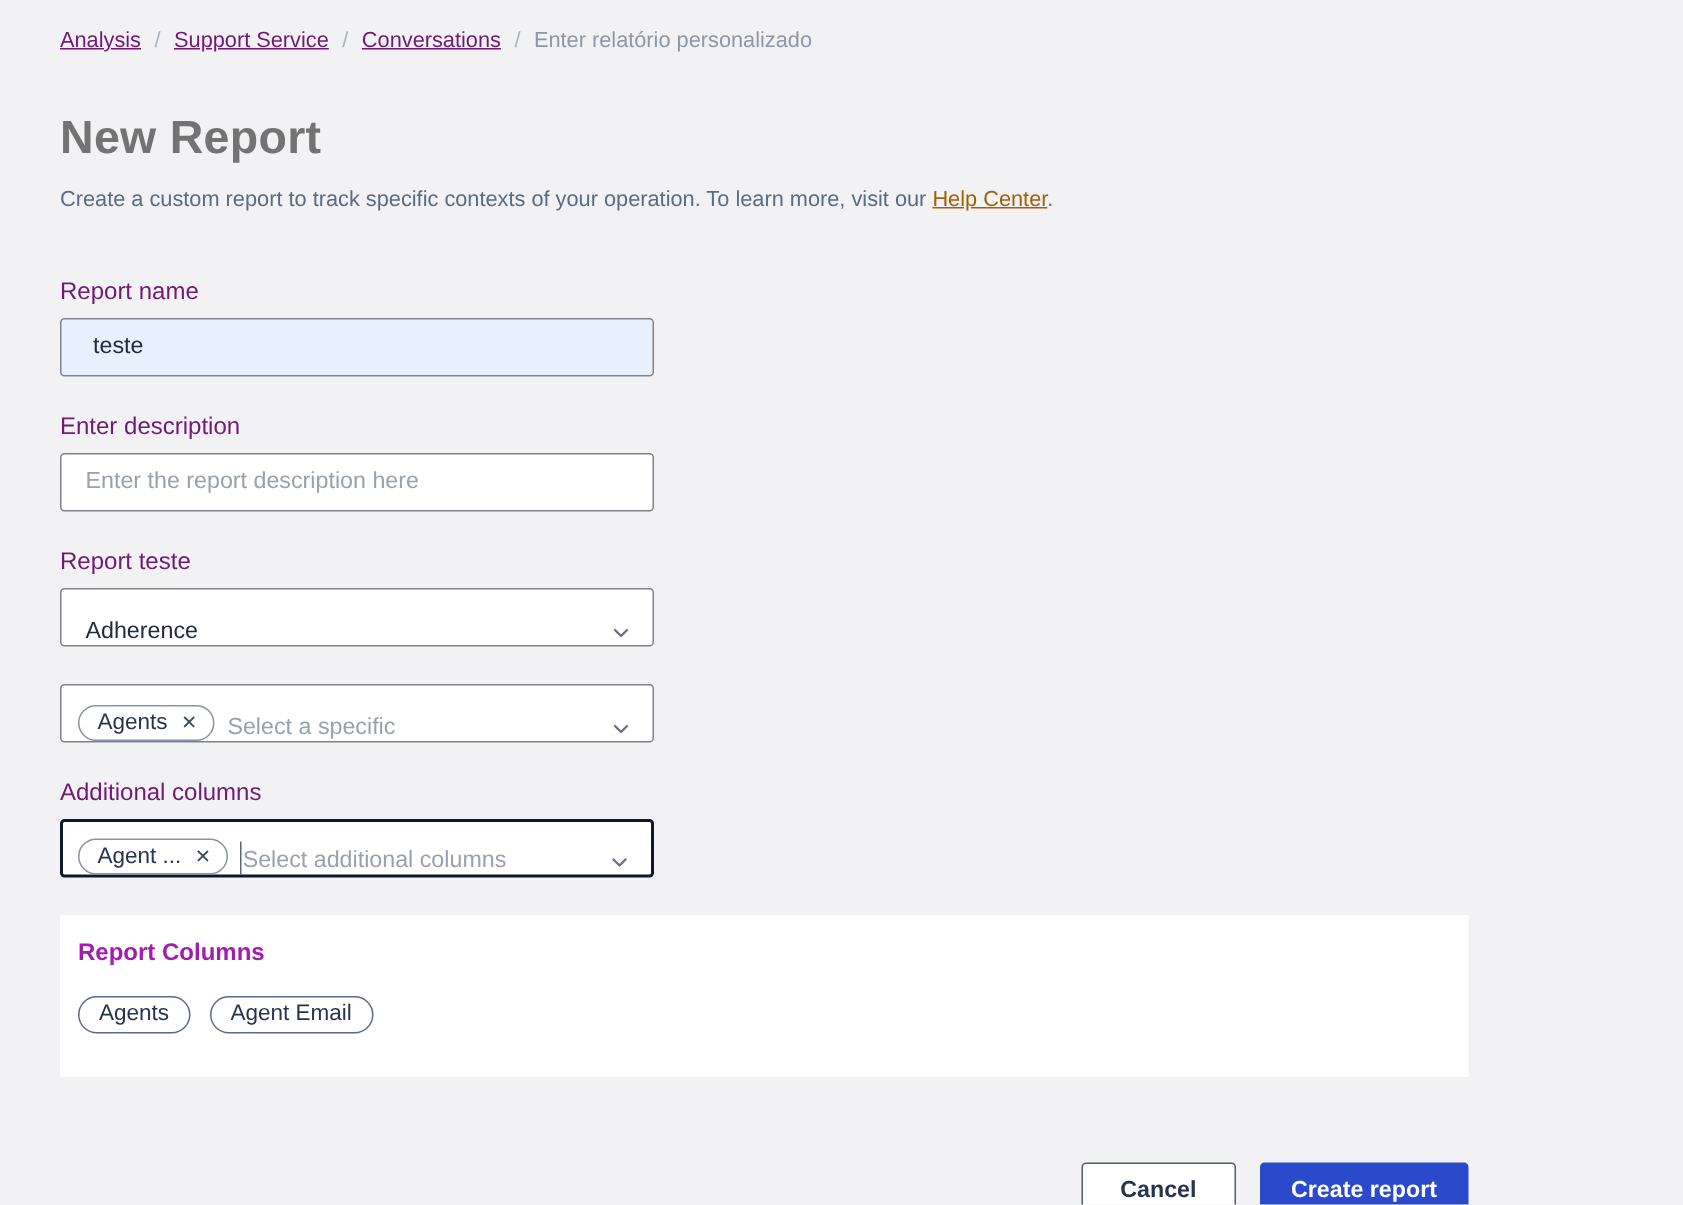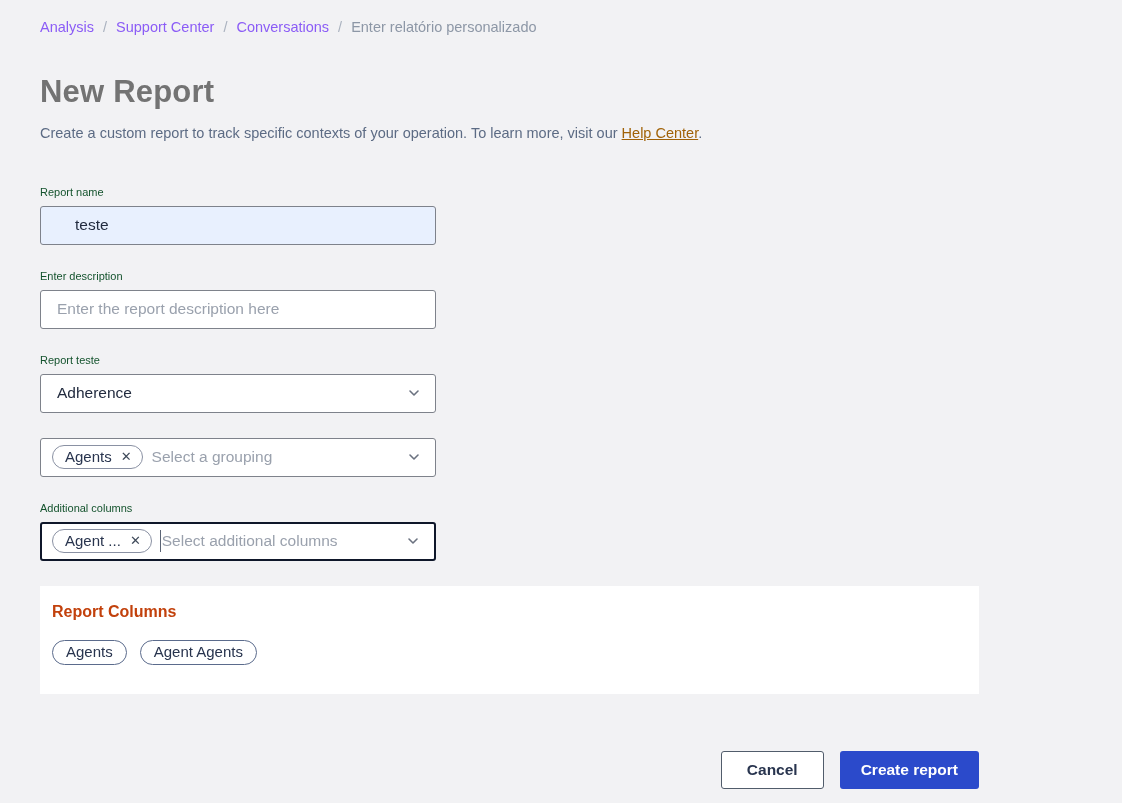--- a/index.html
+++ b/index.html
@@ -9,57 +9,57 @@
     height: 803px;
     background: #f2f2f4;
     font-family: "Liberation Sans", sans-serif;
     color: #28344e;
     overflow: hidden;
   }
   .page { padding: 19px 40px 0 40px; }
 
   
   .breadcrumb { display: flex; align-items: center; gap: 9px; font-size: 14.5px; }
-  .breadcrumb .crumb-link { color: #8b5cf6; cursor: pointer; }
+  .breadcrumb .crumb-link { color: #701a75; cursor: pointer; text-decoration: underline; }
   .breadcrumb .crumb-sep { color: #aab2bf; }
   .breadcrumb .crumb-current { color: #8d97a6; }
 
   
   .page-title {
     margin: 39px 0 9px 0;
     font-size: 31px;
     font-weight: 700;
     letter-spacing: 0.2px;
     color: #737373;
   }
   .page-subtitle { font-size: 14.5px; color: #5c6b84; }
   .page-subtitle a.help-link { color: #a16207; text-decoration: underline; cursor: pointer; }
 
   
   .form { margin-top: 45px; }
   .field { width: 396px; margin-bottom: 25px; }
-  .field-label { display: block; font-size: 11px; color: #14532d; margin-bottom: 8px; }
+  .field-label { display: block; font-size: 16px; color: #701a75; margin-bottom: 8px; }
 
   .text-input, .select-box {
     width: 396px;
     height: 39px;
     border: 1px solid #7e828b;
     border-radius: 3px;
     background: #ffffff;
     font-family: "Liberation Sans", sans-serif;
     font-size: 15.5px;
     color: #222b3f;
   }
   .text-input { padding: 0 16px; outline: none; }
   .text-input::placeholder { color: #9aa1ad; }
-  .text-input.autofilled { background: #e8f0fe; padding-left: 34px; }
+  .text-input.autofilled { background: #e8f0fe; padding-left: 21px; }
 
   .select-box {
     display: flex;
-    align-items: center;
+    align-items: flex-end;
     padding: 0 13px 0 16px;
     cursor: pointer;
   }
   .select-box .select-value { font-size: 15.5px; color: #222b3f; }
   .select-box .chevron { margin-left: auto; display: flex; align-items: center; }
 
   .multi-select { padding-left: 11px; }
   .multi-select.focused { border: 2px solid #0f172a; padding-left: 10px; }
 
   .chip {
@@ -79,21 +79,21 @@
   .caret { width: 1px; height: 22px; background: #5b6475; margin-left: 8px; flex: 0 0 auto; }
   .multi-select .select-placeholder.tight { margin-left: 1px; }
 
   
   .report-columns-card {
     margin-top: 16px;
     width: 939px;
     background: #ffffff;
     padding: 17px 12px 29px 12px;
   }
-  .report-columns-title { margin: 0 0 19px 0; font-size: 16px; font-weight: 700; color: #c2410c; }
+  .report-columns-title { margin: 0 0 19px 0; font-size: 16px; font-weight: 700; color: #a21caf; }
   .pill-row { display: flex; gap: 13px; }
   .pill {
     border: 1px solid #5b6b8c;
     border-radius: 13px;
     padding: 2px 13px 4px 13px;
     font-size: 15px;
     color: #28344e;
     background: #fff;
   }
 
@@ -130,21 +130,21 @@
   }
 </style>
 </head>
 <body>
 
 <div class="page">
 
   <nav class="breadcrumb">
     <span class="crumb-link">Analysis</span>
     <span class="crumb-sep">/</span>
-    <span class="crumb-link">Support Center</span>
+    <span class="crumb-link">Support Service</span>
     <span class="crumb-sep">/</span>
     <span class="crumb-link">Conversations</span>
     <span class="crumb-sep">/</span>
     <span class="crumb-current">Enter relatório personalizado</span>
   </nav>
 
   <h1 class="page-title">New Report</h1>
   <p class="page-subtitle"><span>Create a custom report to track specific contexts of your operation. To learn more, visit our </span><a class="help-link">Help Center</a><span>.</span></p>
 
   <div class="form">
@@ -170,21 +170,21 @@
         </span>
       </div>
     </div>
 
     <div class="field">
       <div class="select-box multi-select">
         <span class="chip">
           <span>Agents</span>
           <span class="chip-close">✕</span>
         </span>
-        <span class="select-placeholder">Select a grouping</span>
+        <span class="select-placeholder">Select a specific</span>
         <span class="chevron">
           <svg width="16" height="16" viewBox="0 0 16 16">
               <path d="M4 6l4 4 4-4" fill="none" stroke="#6b7280" stroke-width="1.6" stroke-linecap="round" stroke-linejoin="round"></path>
             </svg>
         </span>
       </div>
     </div>
 
     <div class="field">
       <label class="field-label">Additional columns</label>
@@ -201,21 +201,21 @@
             </svg>
         </span>
       </div>
     </div>
   </div>
 
   <section class="report-columns-card">
     <h2 class="report-columns-title">Report Columns</h2>
     <div class="pill-row">
       <span class="pill">Agents</span>
-      <span class="pill">Agent Agents</span>
+      <span class="pill">Agent Email</span>
     </div>
   </section>
 
   <div class="actions">
     <button class="btn btn-cancel">Cancel</button>
     <button class="btn btn-create">Create report</button>
   </div>
 
 </div>
 

